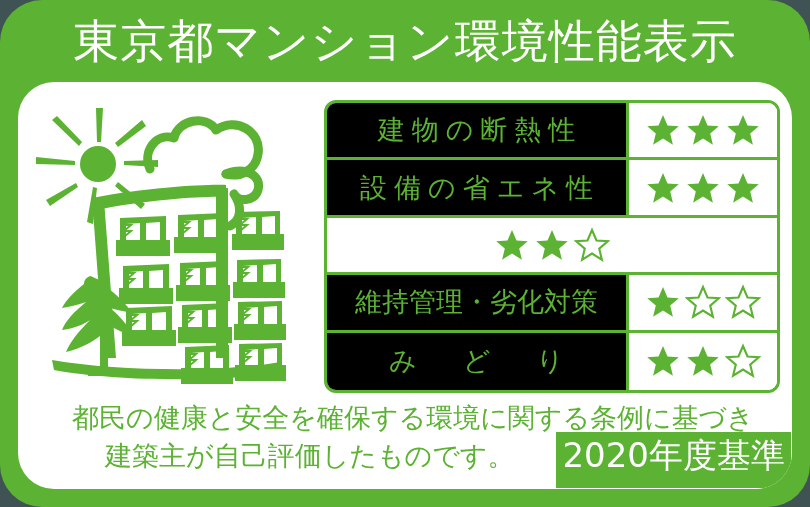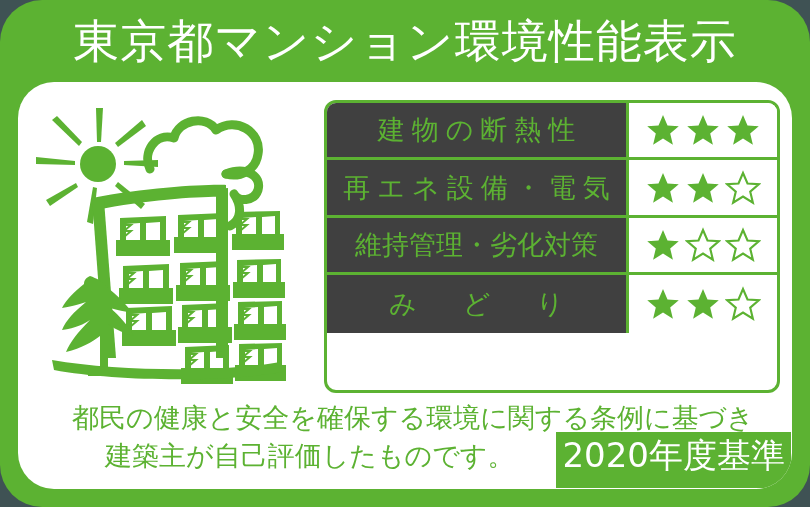--- a/index.html
+++ b/index.html
@@ -86,21 +86,21 @@
     height: 20%;
     box-sizing: border-box;
     border-bottom: 3px solid #5cb232;
   }
   .rating-row:last-child {
     border-bottom: none;
   }
   .rating-label {
     width: 302px;
     box-sizing: border-box;
-    background: #404040;
+    background: #000000;
     border-right: 3px solid #5cb232;
     color: #5cb232;
     font-size: 27px;
     display: flex;
     align-items: center;
     justify-content: center;
     white-space: nowrap;
     overflow: hidden;
   }
   .rating-label.spaced {
@@ -258,23 +258,36 @@
             </svg>
           <svg class="star" viewBox="0 0 24 24">
               <path d="M12 2 L15 9 L22.5 9.5 L16.8 14.4 L18.6 21.8 L12 17.7 L5.4 21.8 L7.2 14.4 L1.5 9.5 L9 9 Z" fill="#5cb232"></path>
             </svg>
           <svg class="star" viewBox="0 0 24 24">
               <path d="M12 2 L15 9 L22.5 9.5 L16.8 14.4 L18.6 21.8 L12 17.7 L5.4 21.8 L7.2 14.4 L1.5 9.5 L9 9 Z" fill="#5cb232"></path>
             </svg>
         </div>
       </div>
 
-
-      <div class="rating-row">
-        <div class="rating-label spaced">再エネ設備・電気</div>
+      <div class="rating-row">
+        <div class="rating-label spaced">設備の省エネ性</div>
+        <div class="rating-stars">
+          <svg class="star" viewBox="0 0 24 24">
+              <path d="M12 2 L15 9 L22.5 9.5 L16.8 14.4 L18.6 21.8 L12 17.7 L5.4 21.8 L7.2 14.4 L1.5 9.5 L9 9 Z" fill="#5cb232"></path>
+            </svg>
+          <svg class="star" viewBox="0 0 24 24">
+              <path d="M12 2 L15 9 L22.5 9.5 L16.8 14.4 L18.6 21.8 L12 17.7 L5.4 21.8 L7.2 14.4 L1.5 9.5 L9 9 Z" fill="#5cb232"></path>
+            </svg>
+          <svg class="star" viewBox="0 0 24 24">
+              <path d="M12 2 L15 9 L22.5 9.5 L16.8 14.4 L18.6 21.8 L12 17.7 L5.4 21.8 L7.2 14.4 L1.5 9.5 L9 9 Z" fill="#5cb232"></path>
+            </svg>
+        </div>
+      </div>
+
+      <div class="rating-row">
         <div class="rating-stars">
           <svg class="star" viewBox="0 0 24 24">
               <path d="M12 2 L15 9 L22.5 9.5 L16.8 14.4 L18.6 21.8 L12 17.7 L5.4 21.8 L7.2 14.4 L1.5 9.5 L9 9 Z" fill="#5cb232"></path>
             </svg>
           <svg class="star" viewBox="0 0 24 24">
               <path d="M12 2 L15 9 L22.5 9.5 L16.8 14.4 L18.6 21.8 L12 17.7 L5.4 21.8 L7.2 14.4 L1.5 9.5 L9 9 Z" fill="#5cb232"></path>
             </svg>
           <svg class="star" viewBox="0 0 24 24">
               <path d="M12 2 L15 9 L22.5 9.5 L16.8 14.4 L18.6 21.8 L12 17.7 L5.4 21.8 L7.2 14.4 L1.5 9.5 L9 9 Z" fill="none" stroke="#5cb232" stroke-width="1.4"></path>
             </svg>

